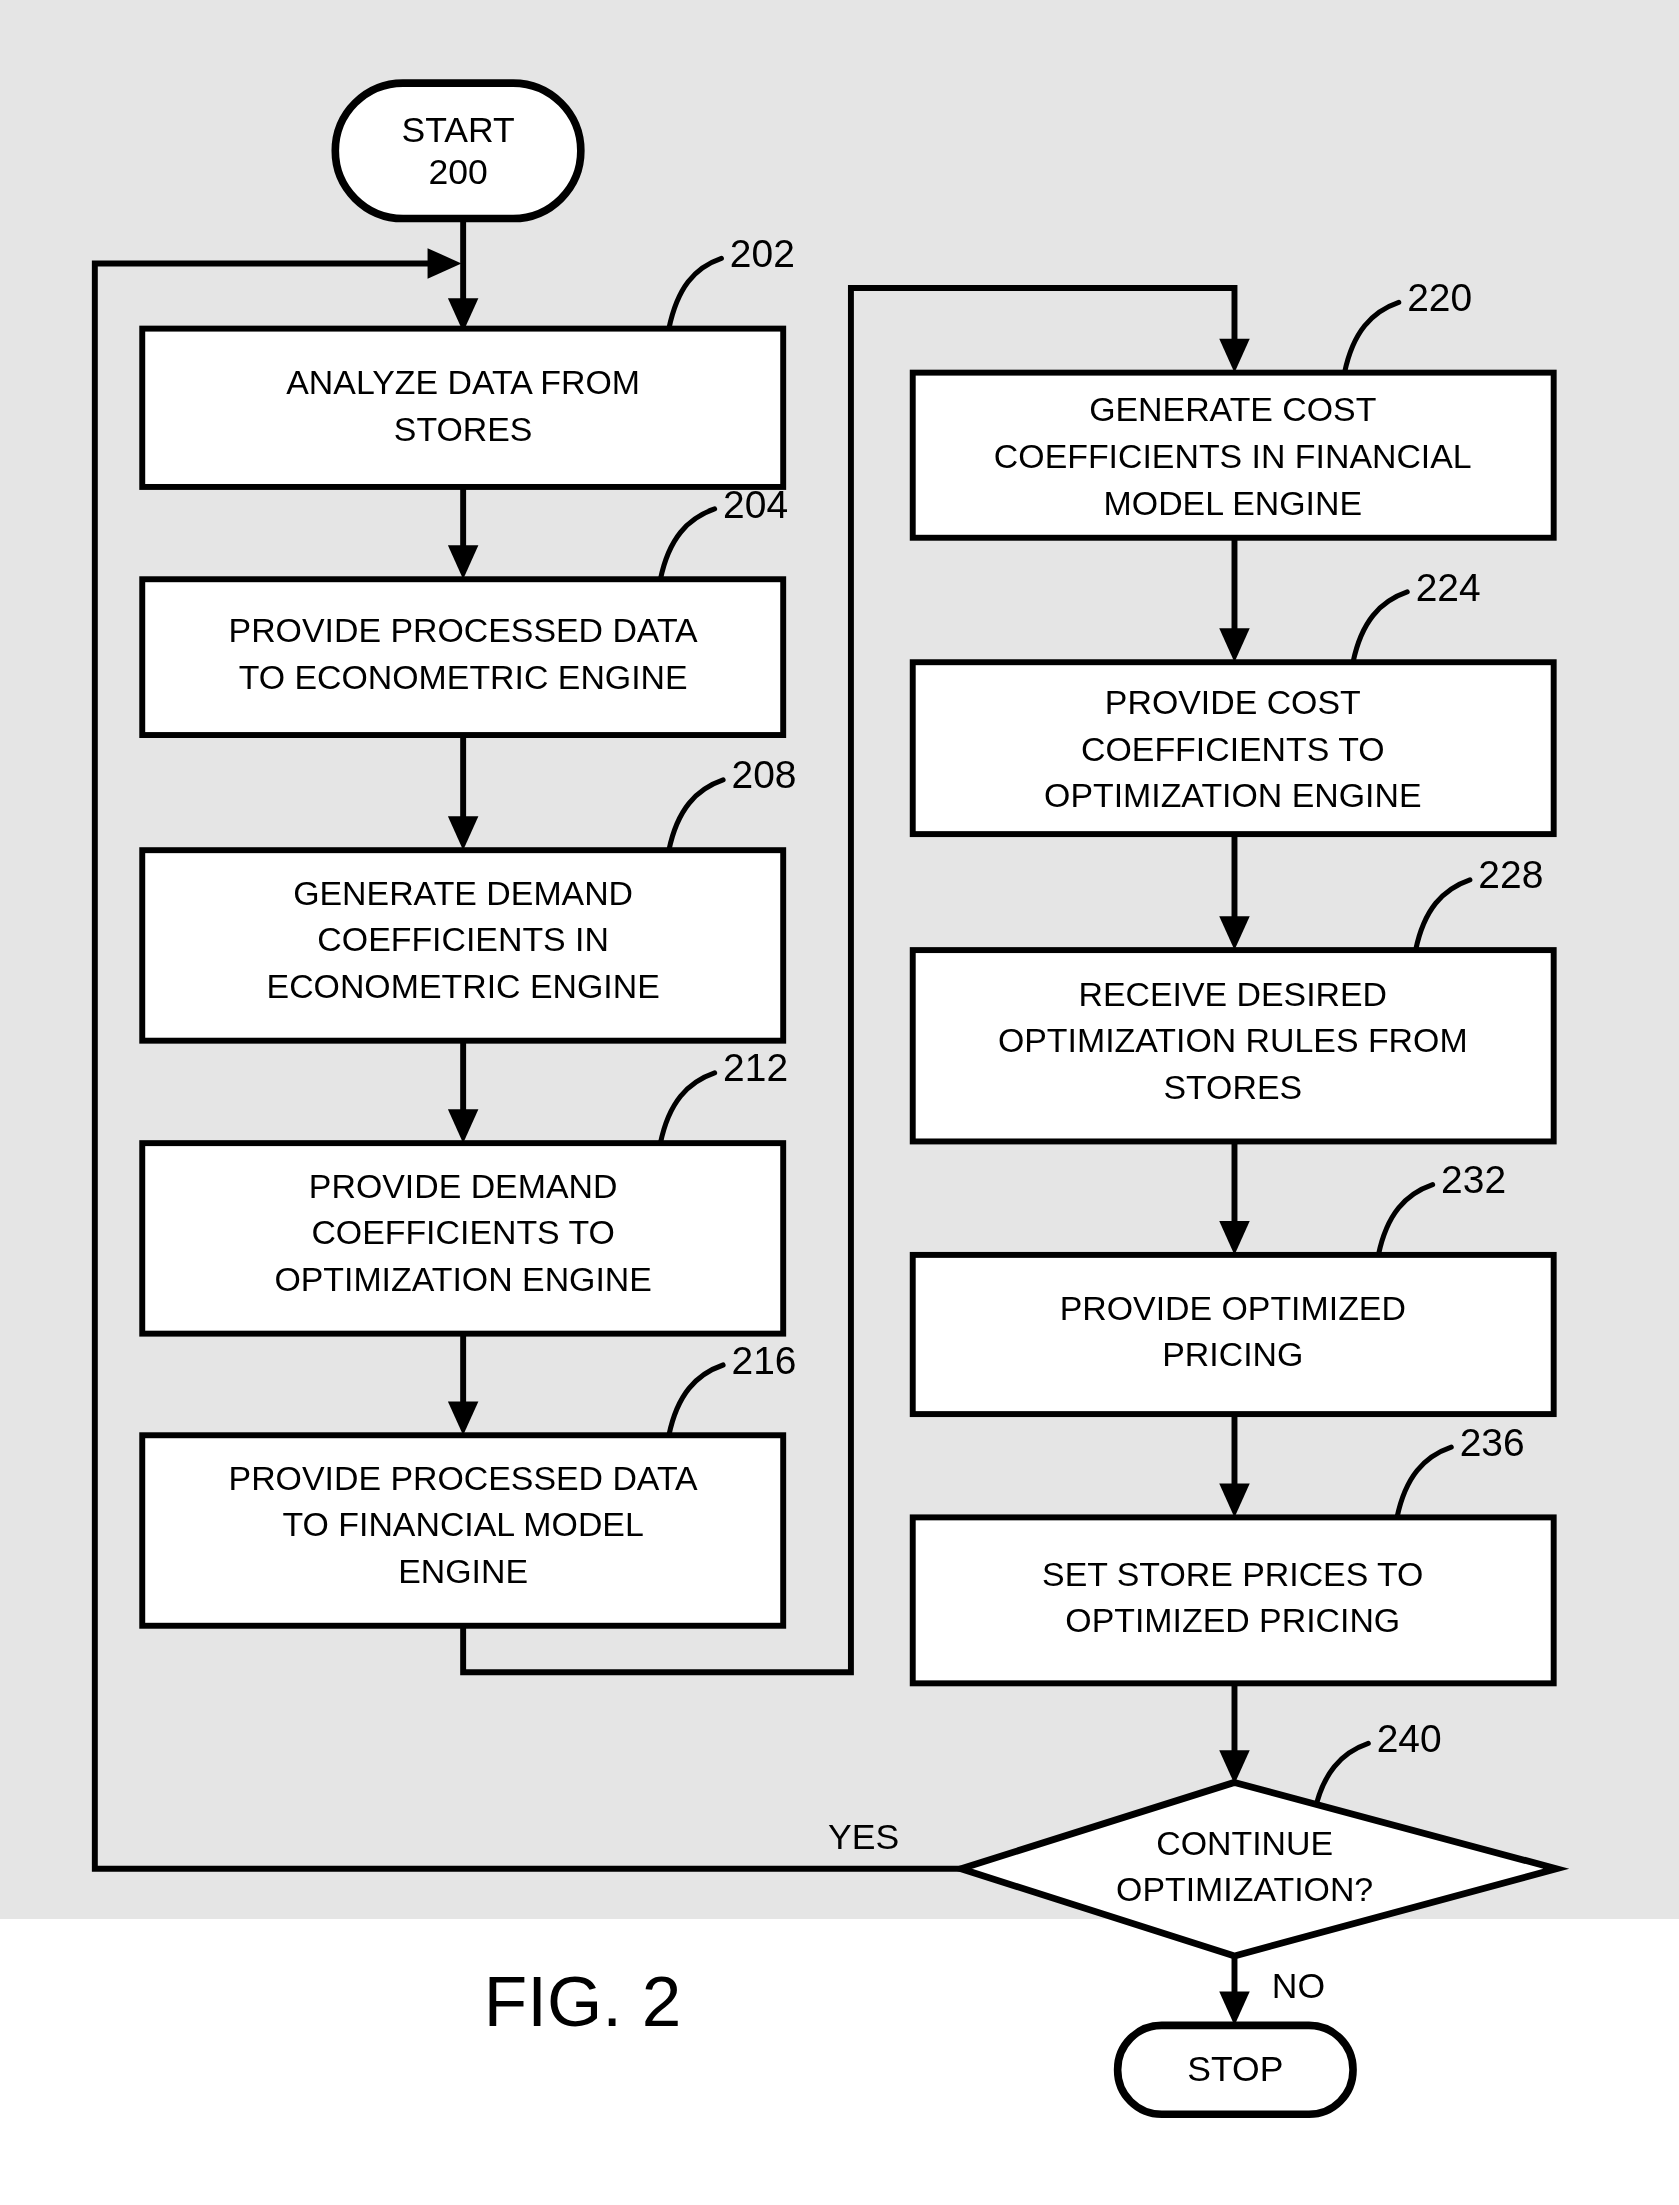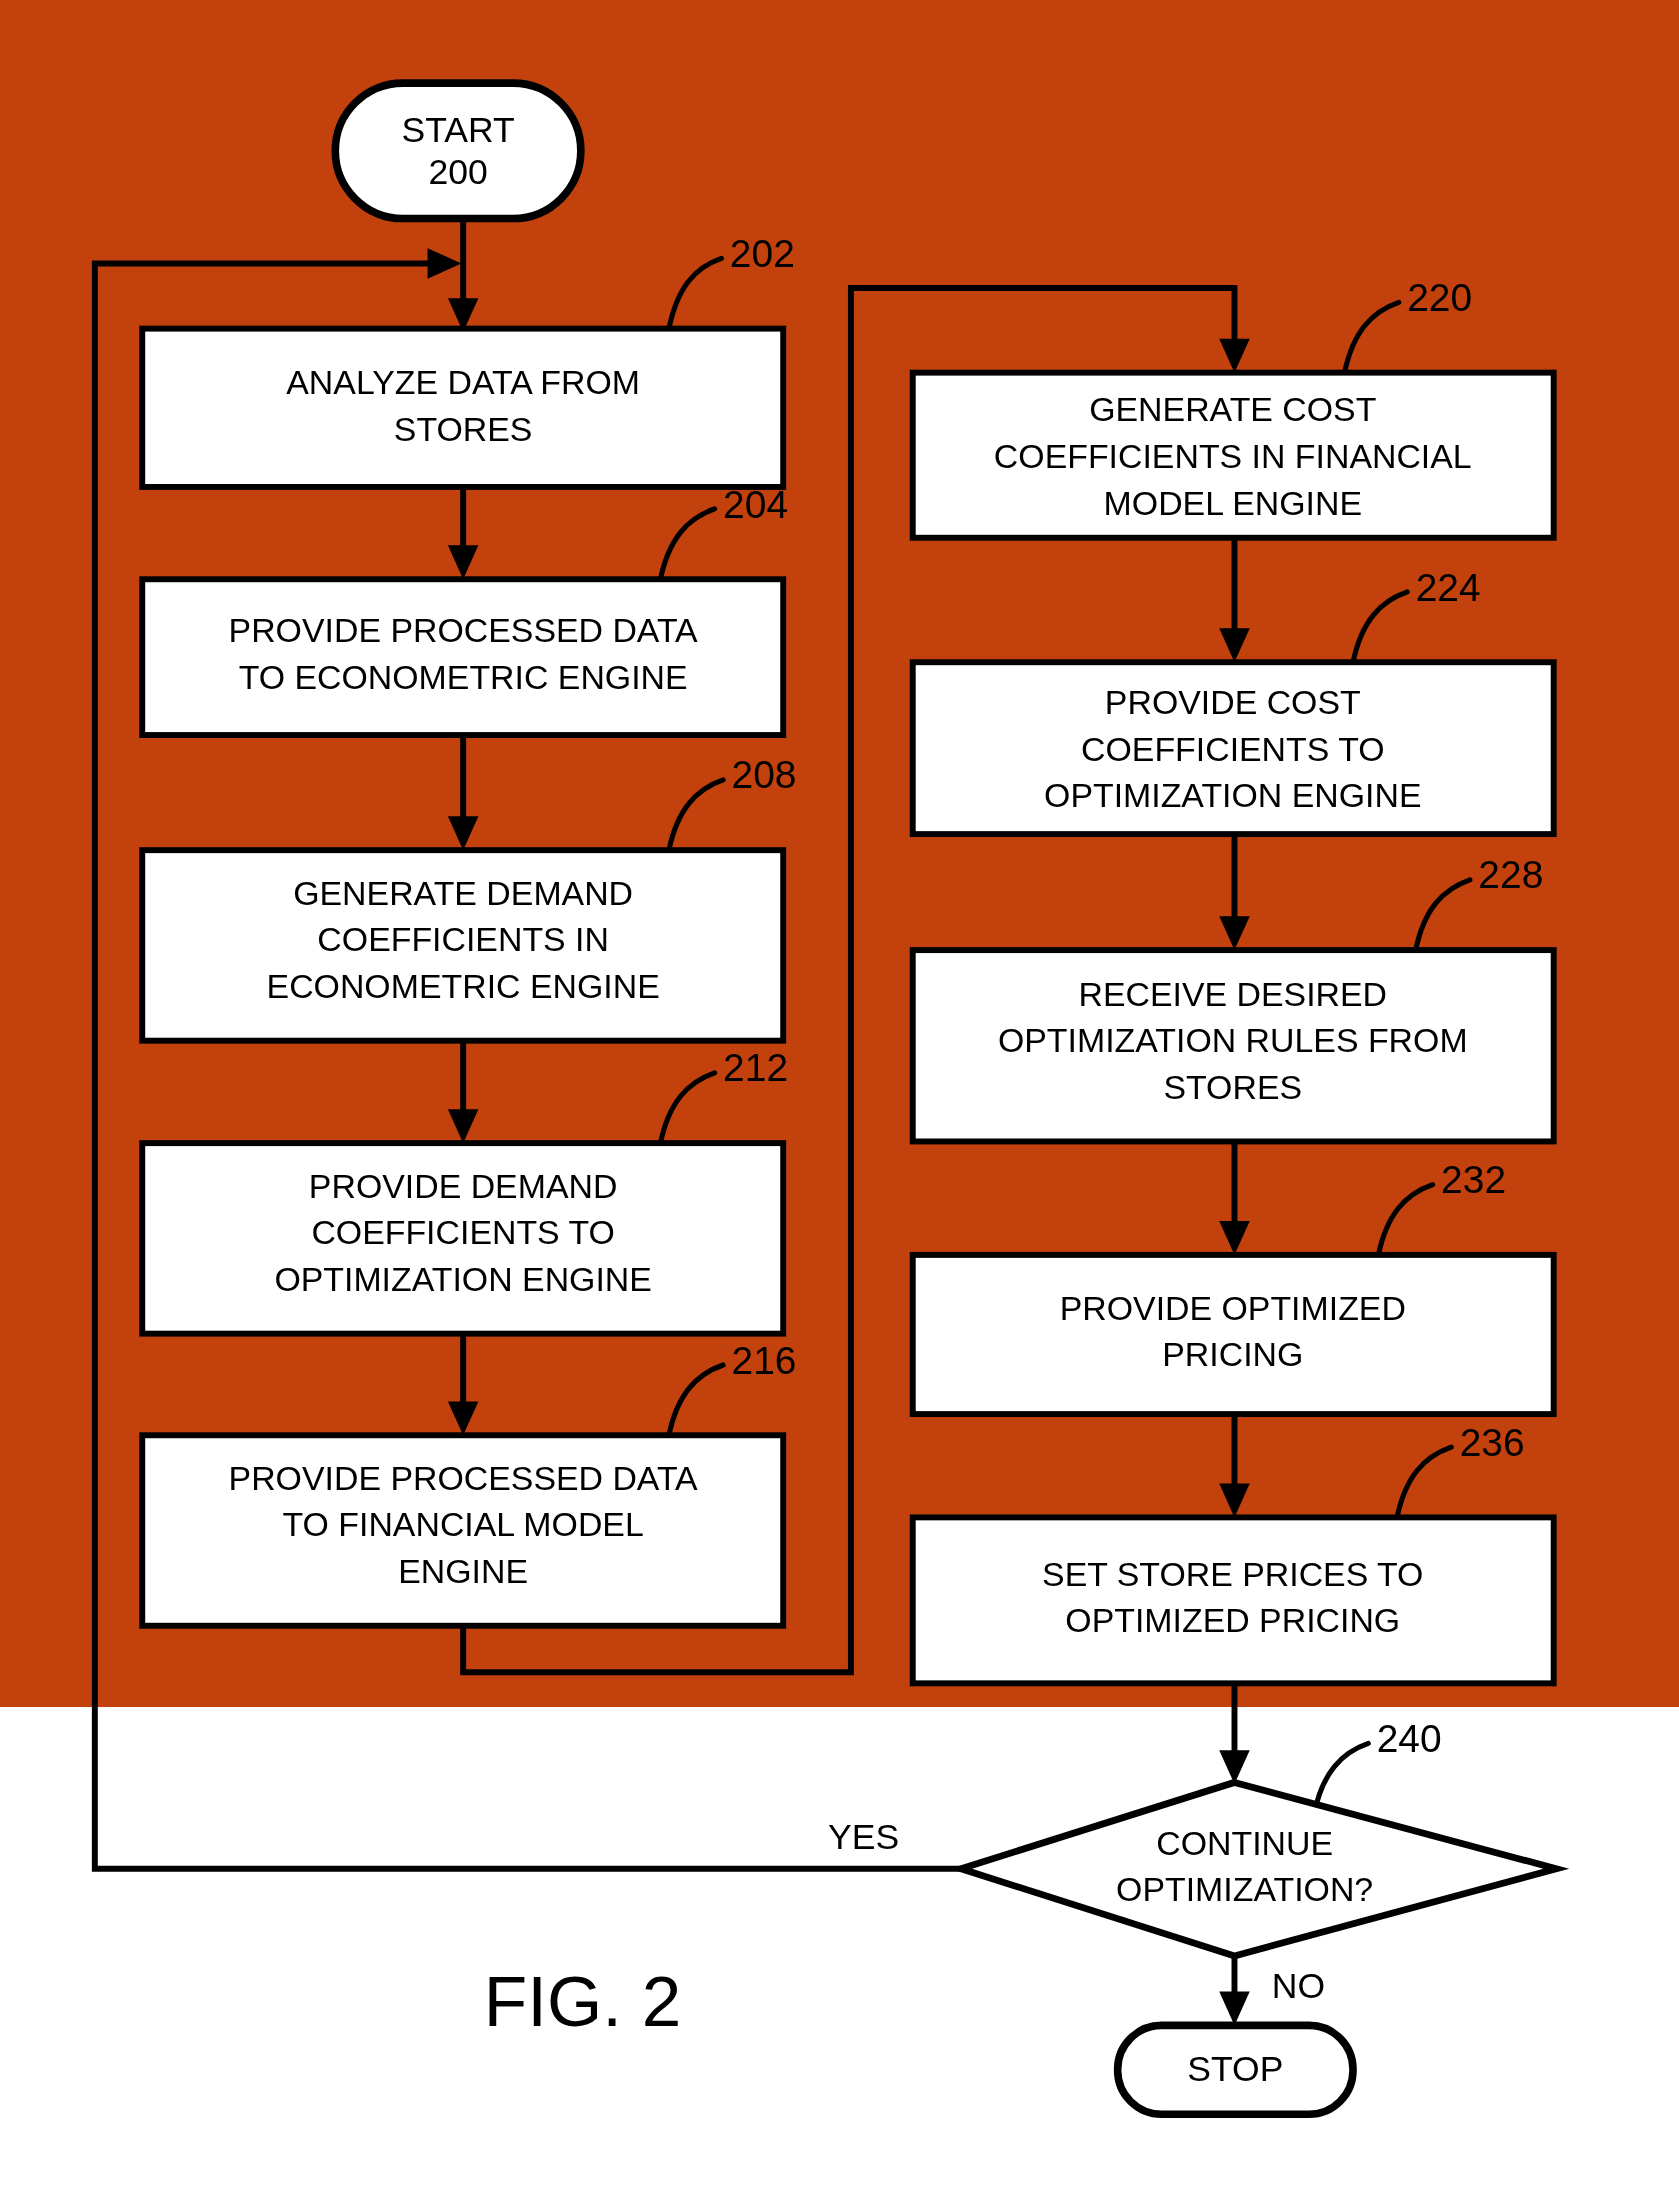--- a/index.html
+++ b/index.html
@@ -10,22 +10,22 @@
   }
   body {
     width: 1679px;
     height: 2205px;
     font-family: "Liberation Sans", sans-serif;
     overflow: hidden;
   }
   #figure-root {
     position: relative;
     width: 1679px;
-    height: 1707px;
-    background: #c2410c;
+    height: 1919px;
+    background: #e5e5e5;
   }
   svg#flow {
     display: block;
     width: 1679px;
     height: 2205px;
   }
   .shape-outline {
     fill: #ffffff;
     stroke: #000000;
     stroke-width: 7;

